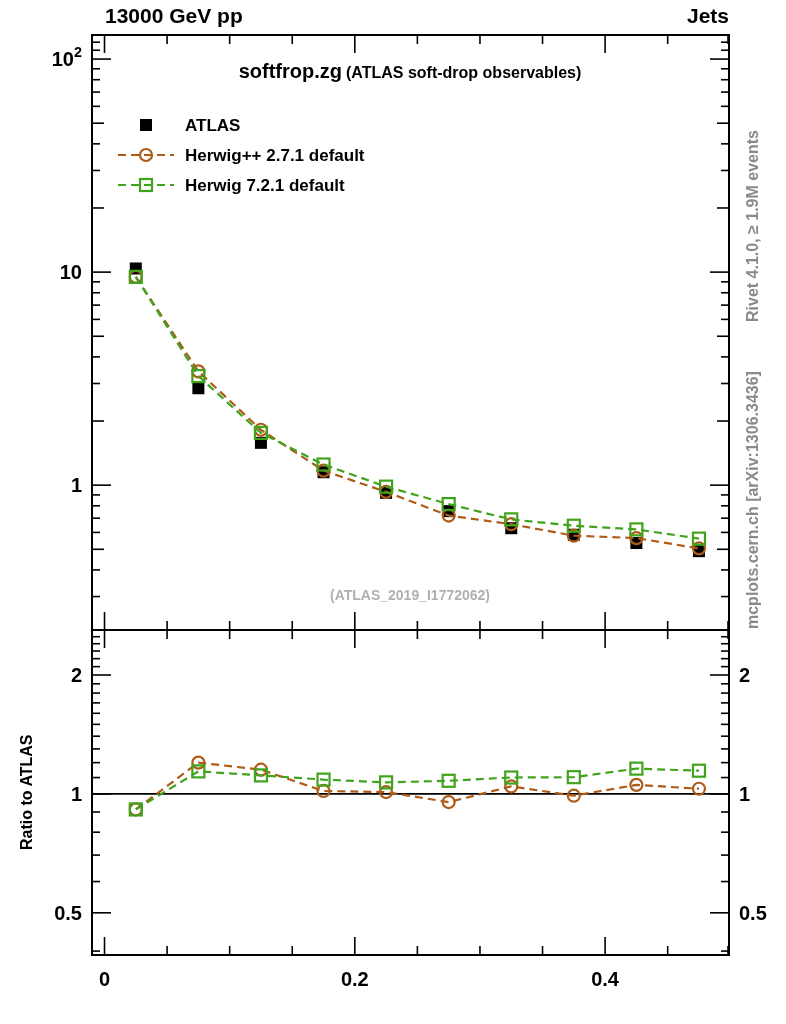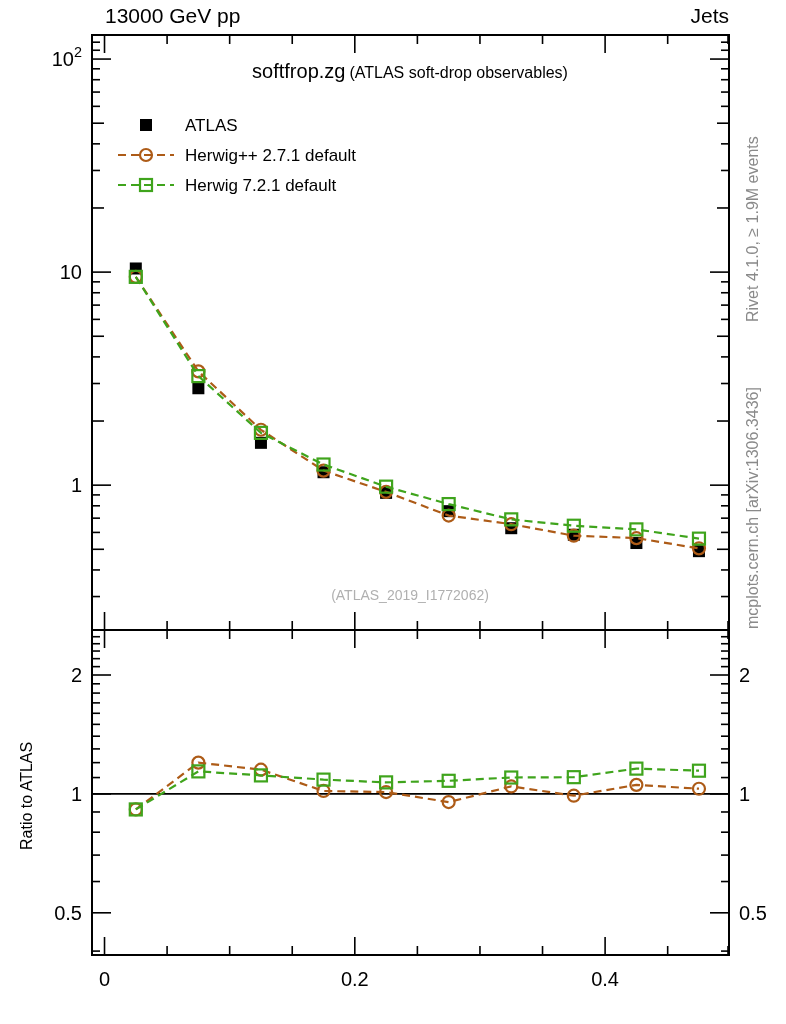--- a/index.html
+++ b/index.html
@@ -1,17 +1,17 @@
 <!DOCTYPE html>
 <html><head>
 <meta charset="utf-8">
 <style>
   html,body{margin:0;padding:0;background:#ffffff;}
   #page{position:relative;width:786px;height:1024px;background:#ffffff;overflow:hidden;
-        font-family:"Liberation Sans","DejaVu Sans",sans-serif;}
+        font-family:"Liberation Sans","DejaVu Sans",sans-serif;font-weight:bold;}
   svg text{font-family:"Liberation Sans","DejaVu Sans",sans-serif;fill:#000;}
   .note{fill:#8a8a8a;}
   .wm{fill:#b0b0b0;}
 </style>
 </head>
 <body>
 
 <div id="page">
 <svg id="plot" width="786" height="1024" viewBox="0 0 786 1024">
 

